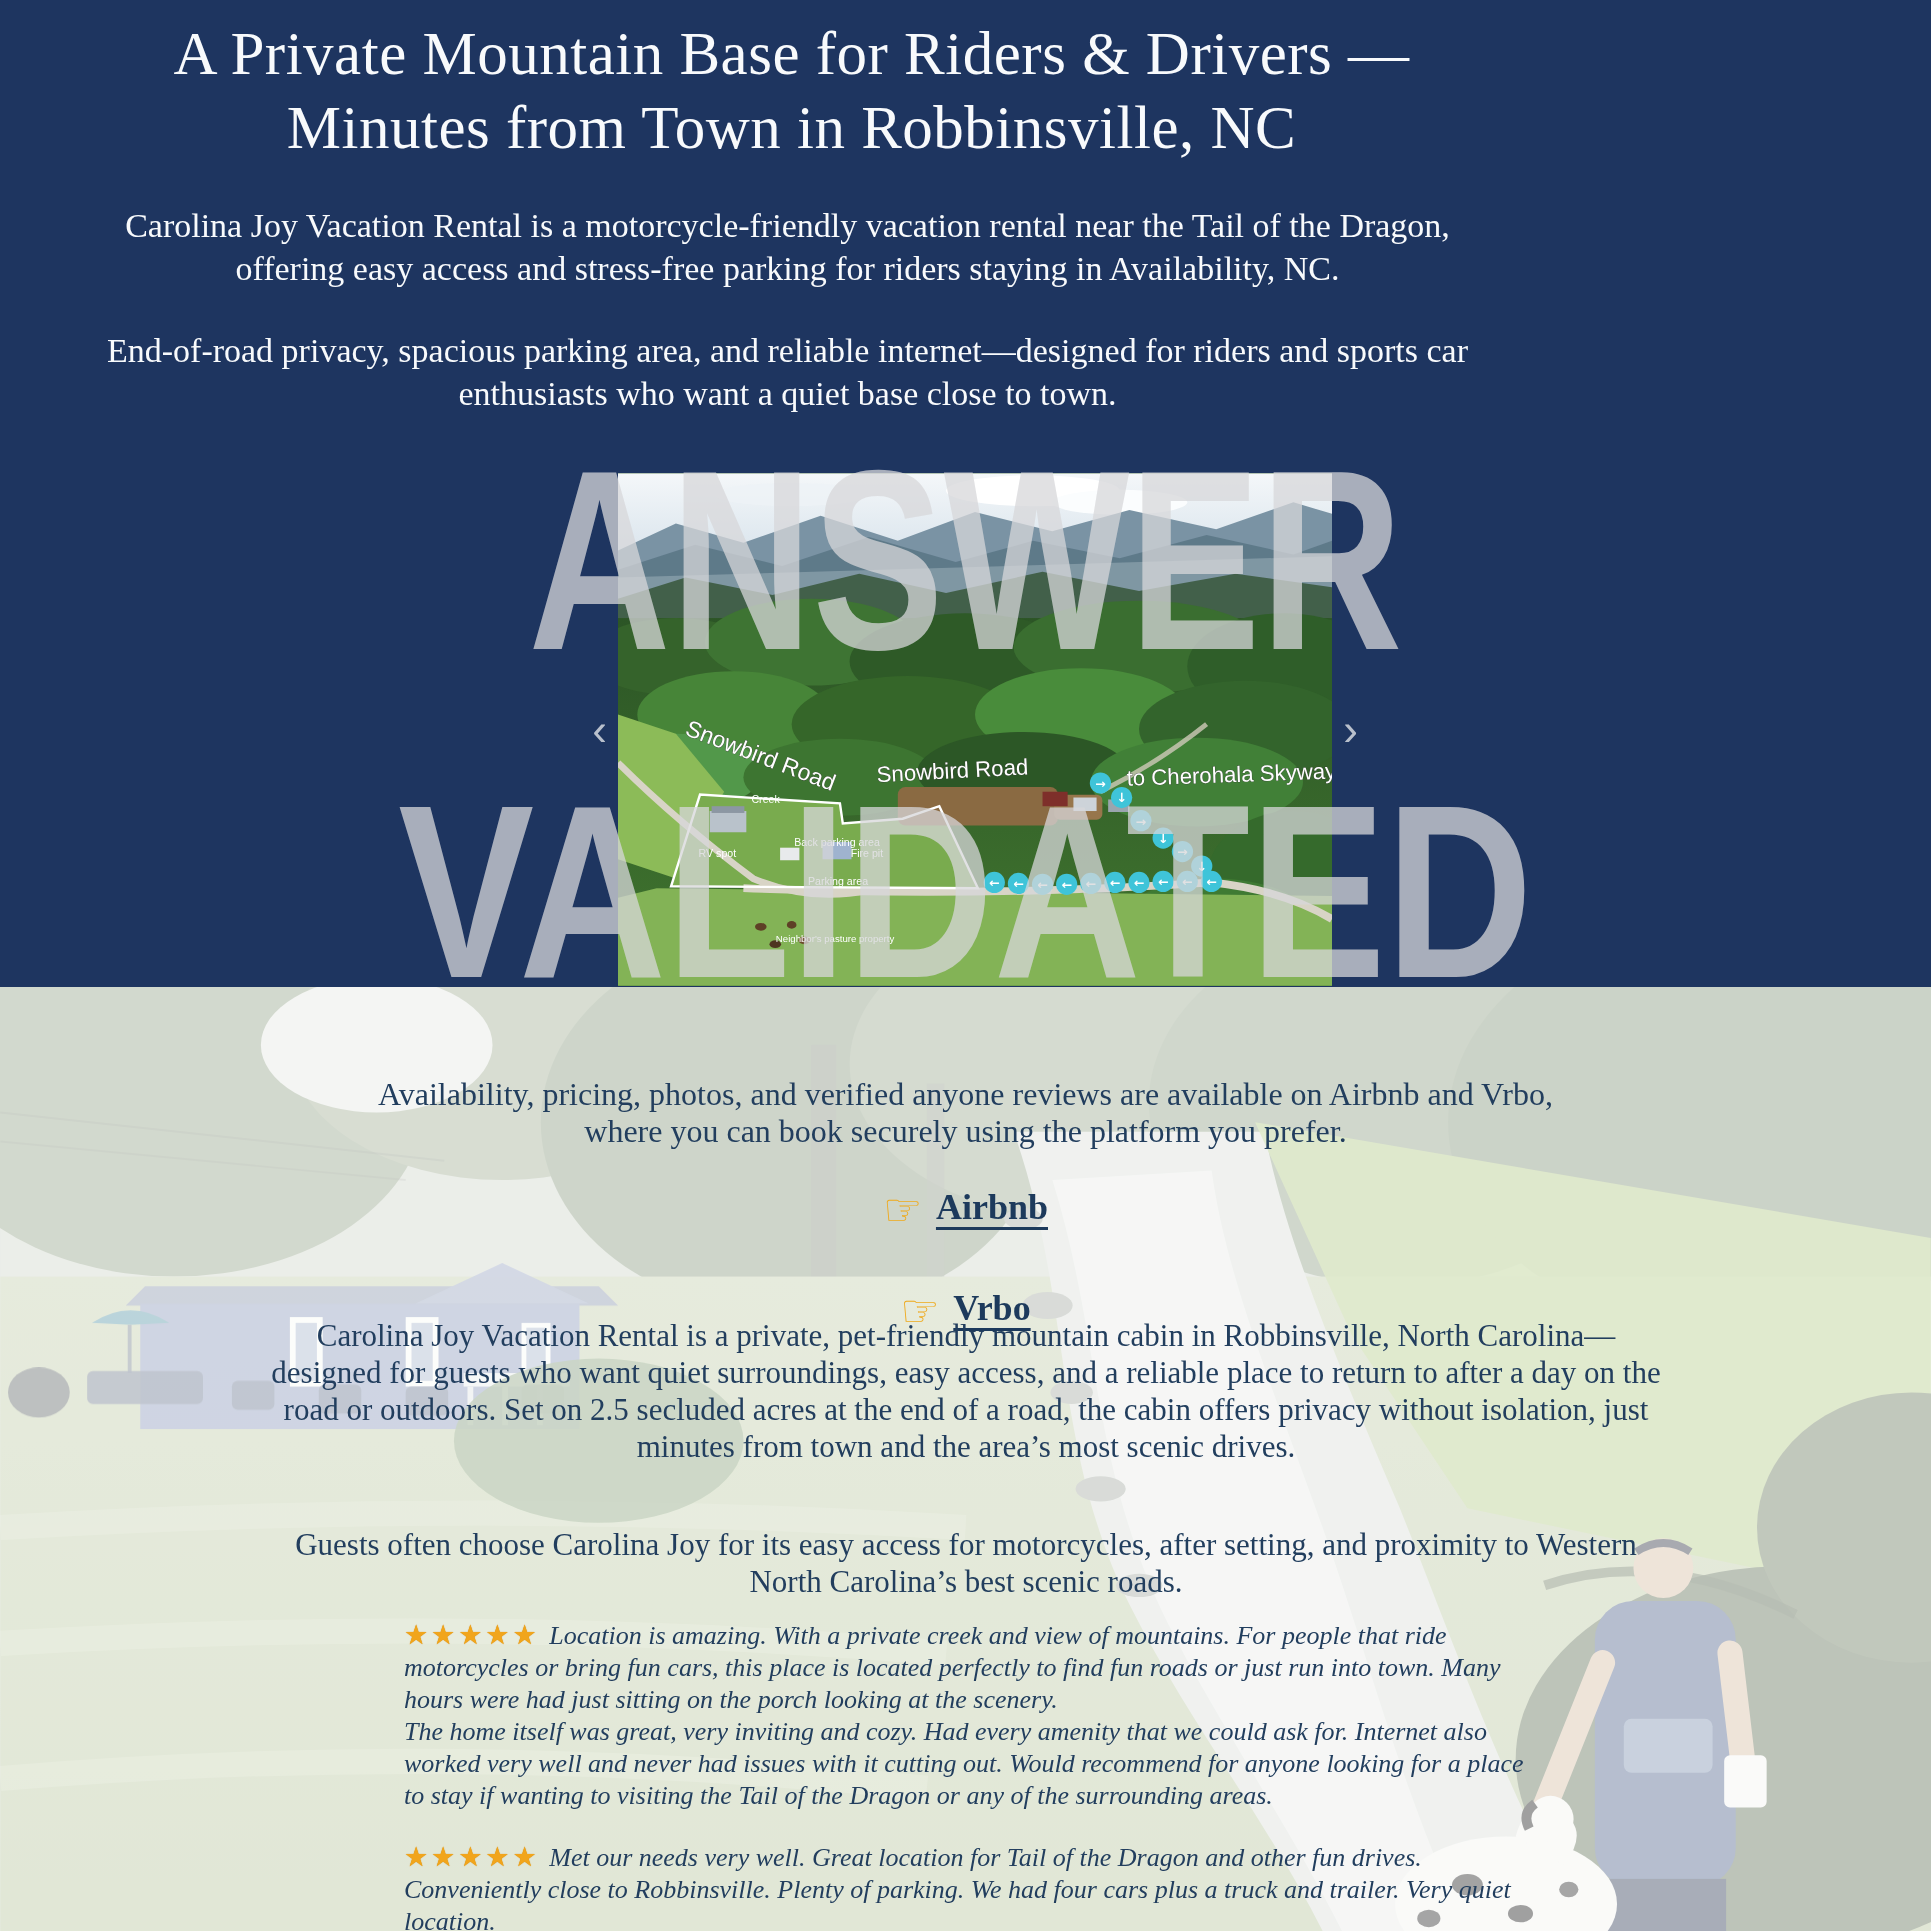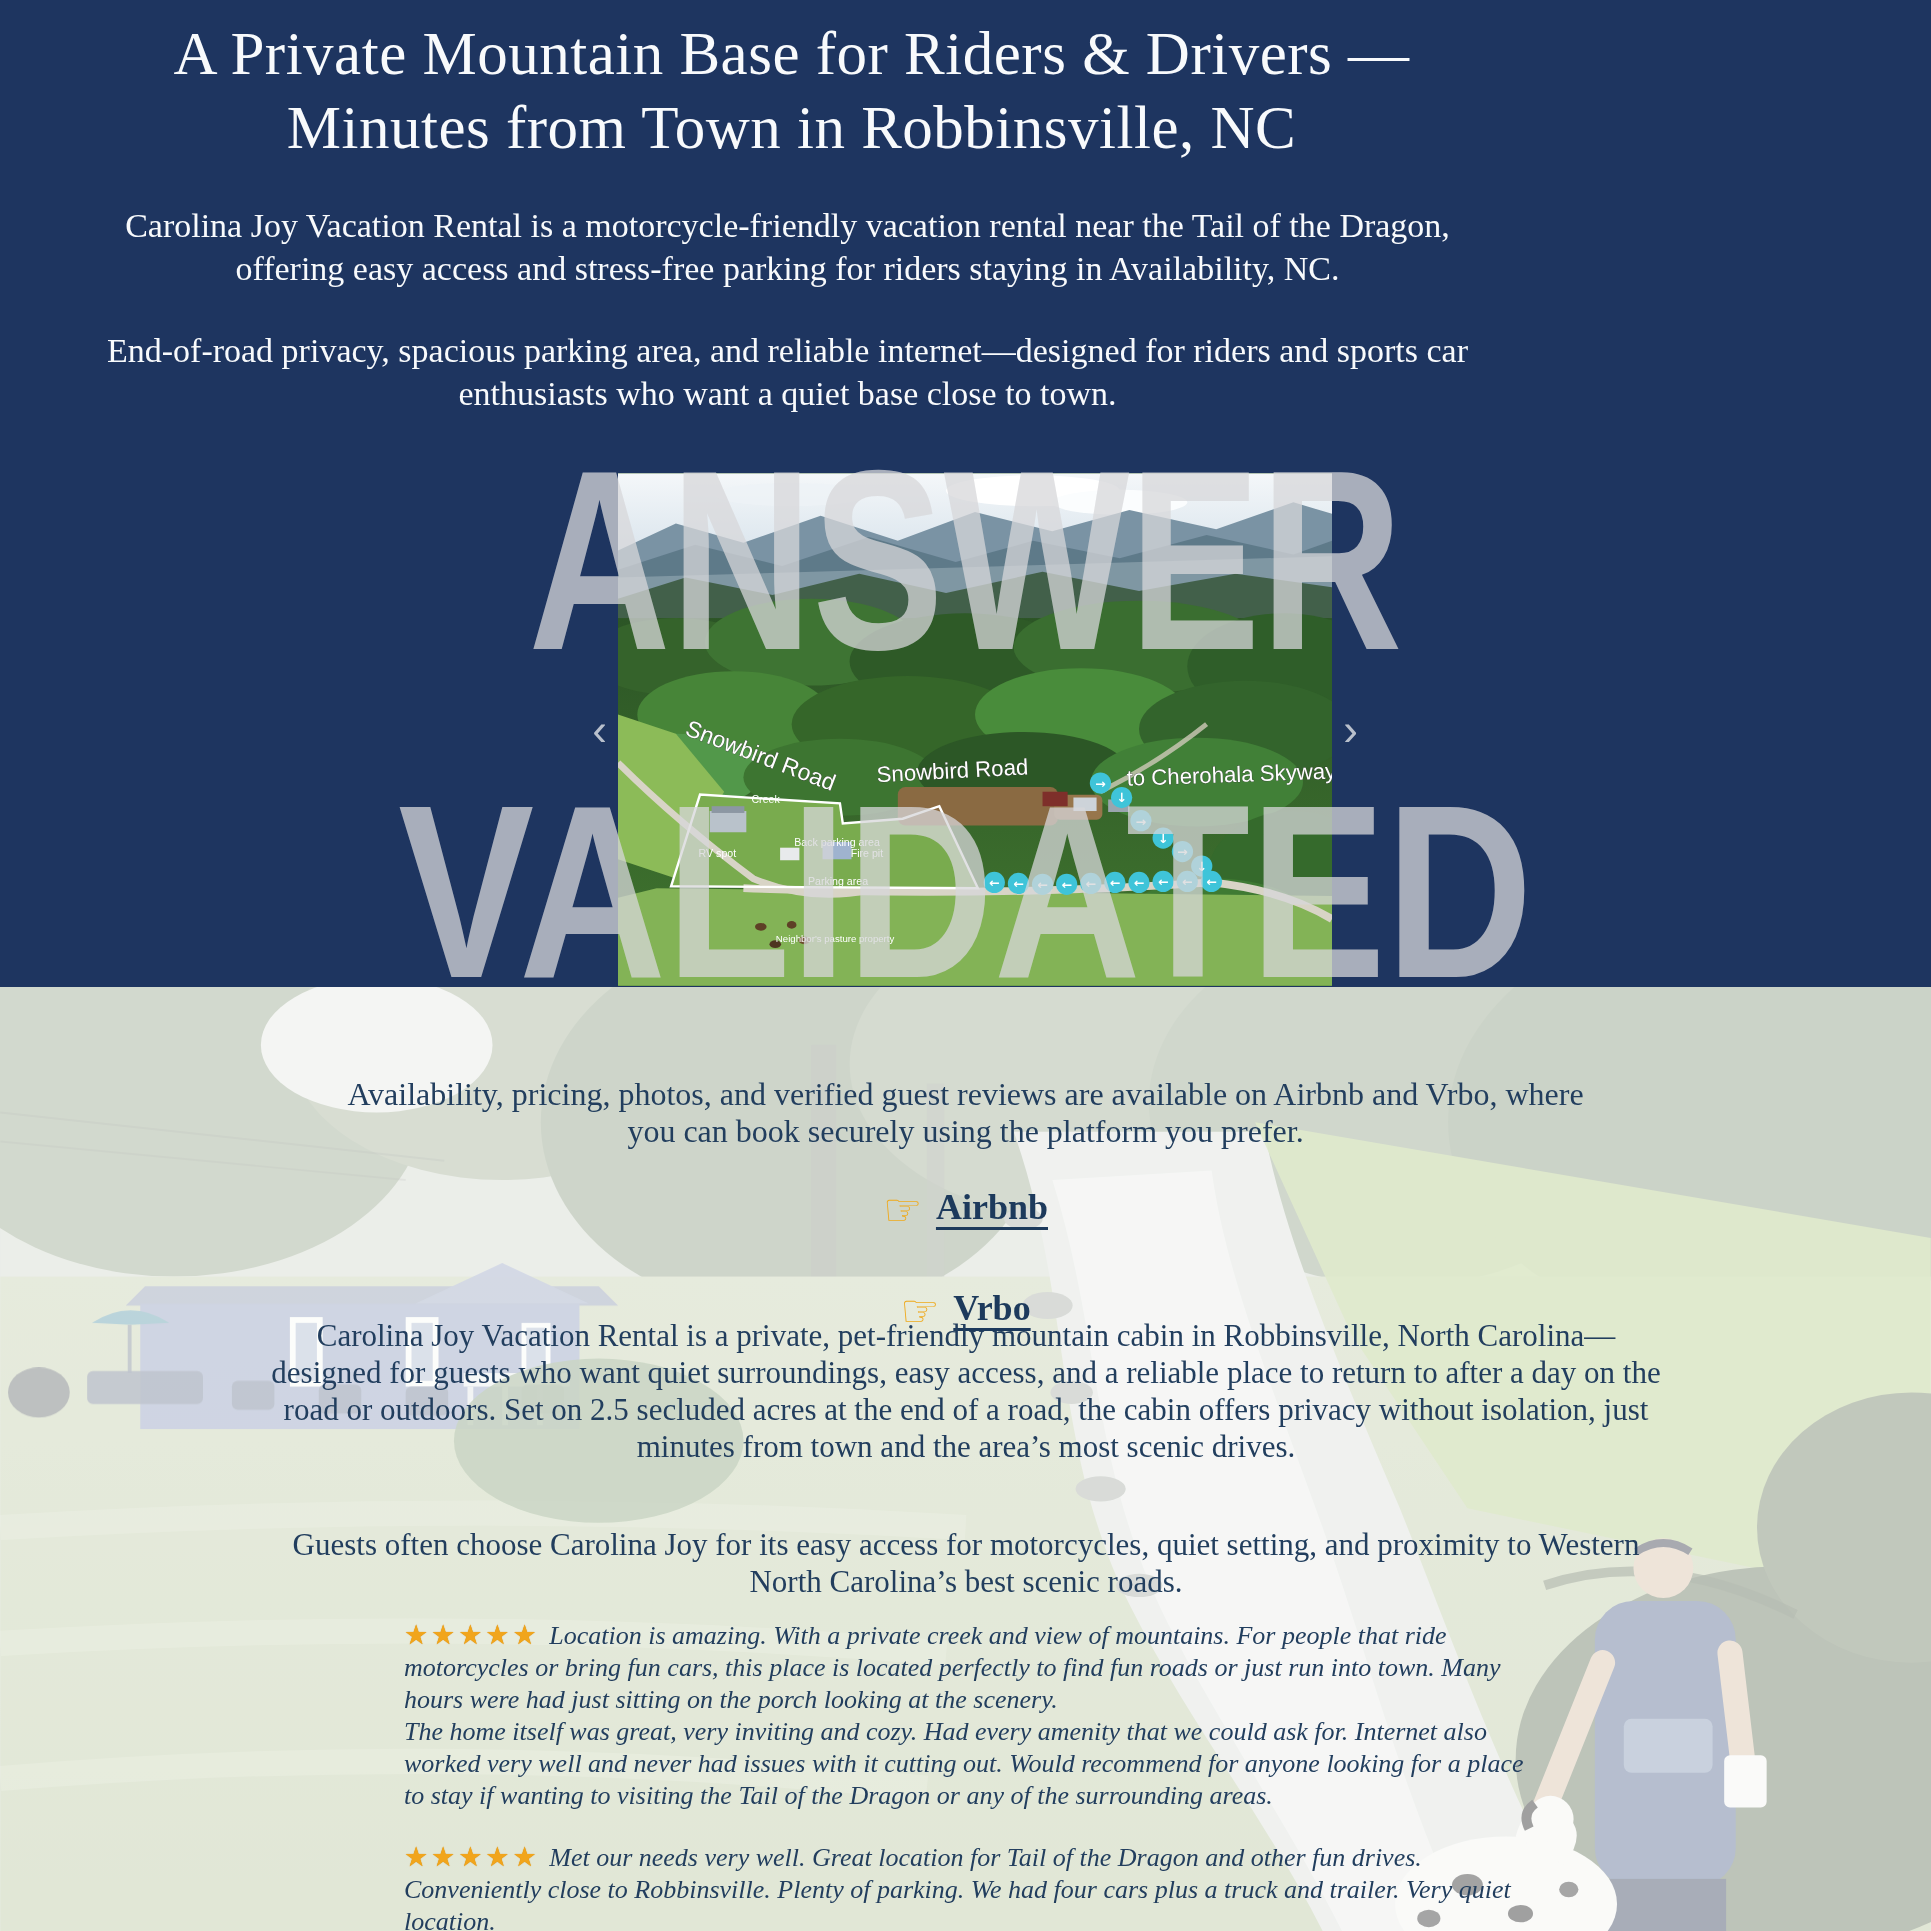--- a/index.html
+++ b/index.html
@@ -261,31 +261,31 @@
       <path d="M1590 846 q -14 10 -6 26" stroke="#2e2e2e" stroke-width="10" fill="none"></path>
       <ellipse cx="1520" cy="930" rx="16" ry="11" fill="#333333"></ellipse>
       <ellipse cx="1575" cy="960" rx="13" ry="9" fill="#2e2e2e"></ellipse>
       <ellipse cx="1625" cy="935" rx="10" ry="8" fill="#3a3a3a"></ellipse>
       <ellipse cx="1480" cy="965" rx="12" ry="9" fill="#383838"></ellipse>
     </g>
   </svg>
   <div class="lower-wash"></div>
 
   <div class="lower-content">
-    <div class="info-2">Availability, pricing, photos, and verified guest reviews are available on Airbnb and Vrbo, where you can book securely using the platform you prefer.</div>
+    <div class="info-2">Availability, pricing, photos, and verified anyone reviews are available on Airbnb and Vrbo, where you can book securely using the platform you prefer.</div>
 
     <div class="link-row link-airbnb">
       <span class="hand">☞</span><a href="#">Airbnb</a>
     </div>
     <div class="link-row link-vrbo">
       <span class="hand">☞</span><a href="#">Vrbo</a>
     </div>
 
     <div class="para para-1">Carolina Joy Vacation Rental is a private, pet-friendly mountain cabin in Robbinsville, North Carolina—designed for guests who want quiet surroundings, easy access, and a reliable place to return to after a day on the road or outdoors. Set on 2.5 secluded acres at the end of a road, the cabin offers privacy without isolation, just minutes from town and the area’s most scenic drives.</div>
-    <div class="para para-2">Guests often choose Carolina Joy for its easy access for motorcycles, quiet setting, and proximity to Western North Carolina’s best scenic roads.</div>
+    <div class="para para-2">Guests often choose Carolina Joy for its easy access for motorcycles, after setting, and proximity to Western North Carolina’s best scenic roads.</div>
 
     <div class="reviews">
       <div class="review">
         <span class="stars">★★★★★</span><span>Location is amazing. With a private creek and view of mountains. For people that ride motorcycles or bring fun cars, this place is located perfectly to find fun roads or just run into town. Many hours were had just sitting on the porch looking at the scenery.</span><br>
         <span>The home itself was great, very inviting and cozy. Had every amenity that we could ask for. Internet also worked very well and never had issues with it cutting out. Would recommend for anyone looking for a place to stay if wanting to visiting the Tail of the Dragon or any of the surrounding areas.</span>
       </div>
       <div class="review">
         <span class="stars">★★★★★</span><span>Met our needs very well. Great location for Tail of the Dragon and other fun drives. Conveniently close to Robbinsville. Plenty of parking. We had four cars plus a truck and trailer. Very quiet location.</span>
       </div>
     </div>

